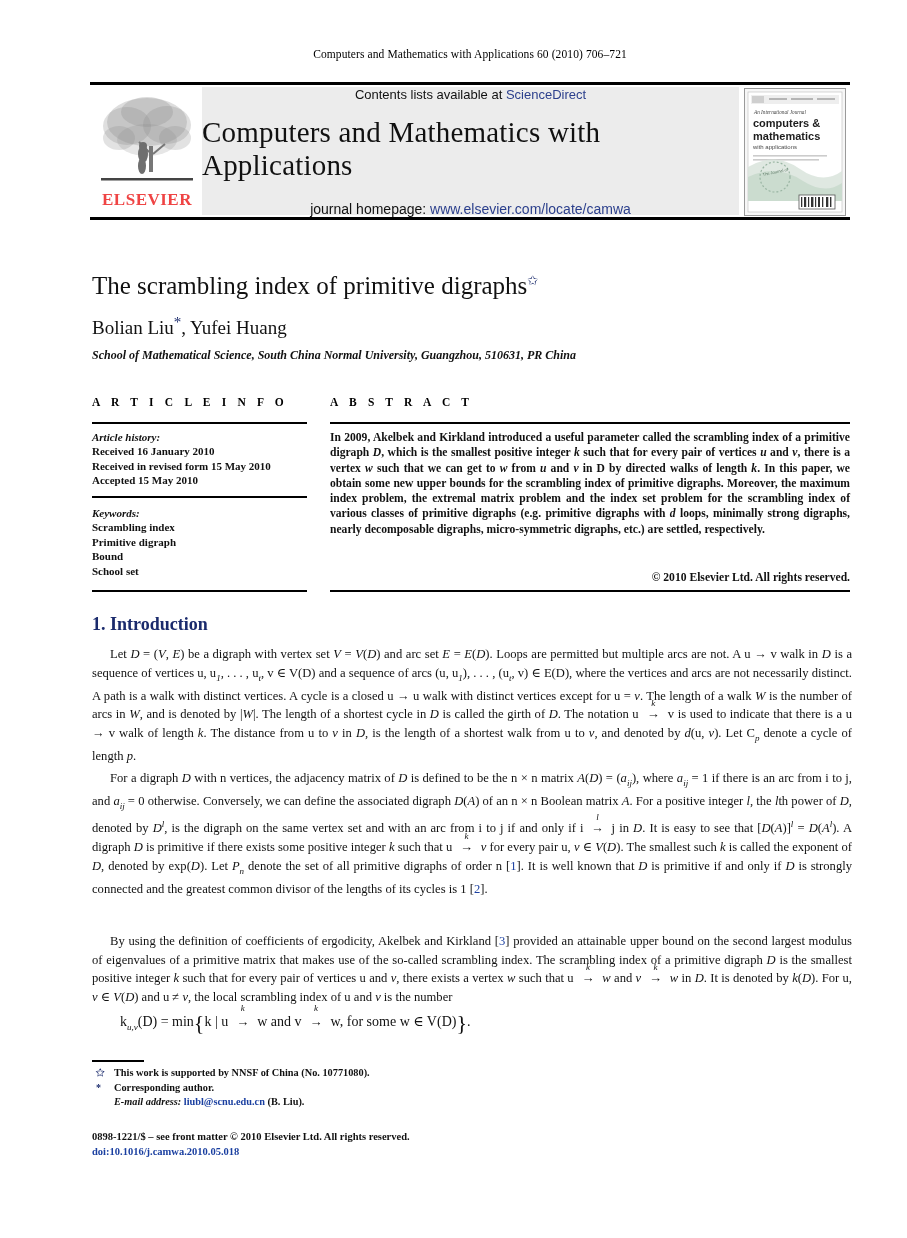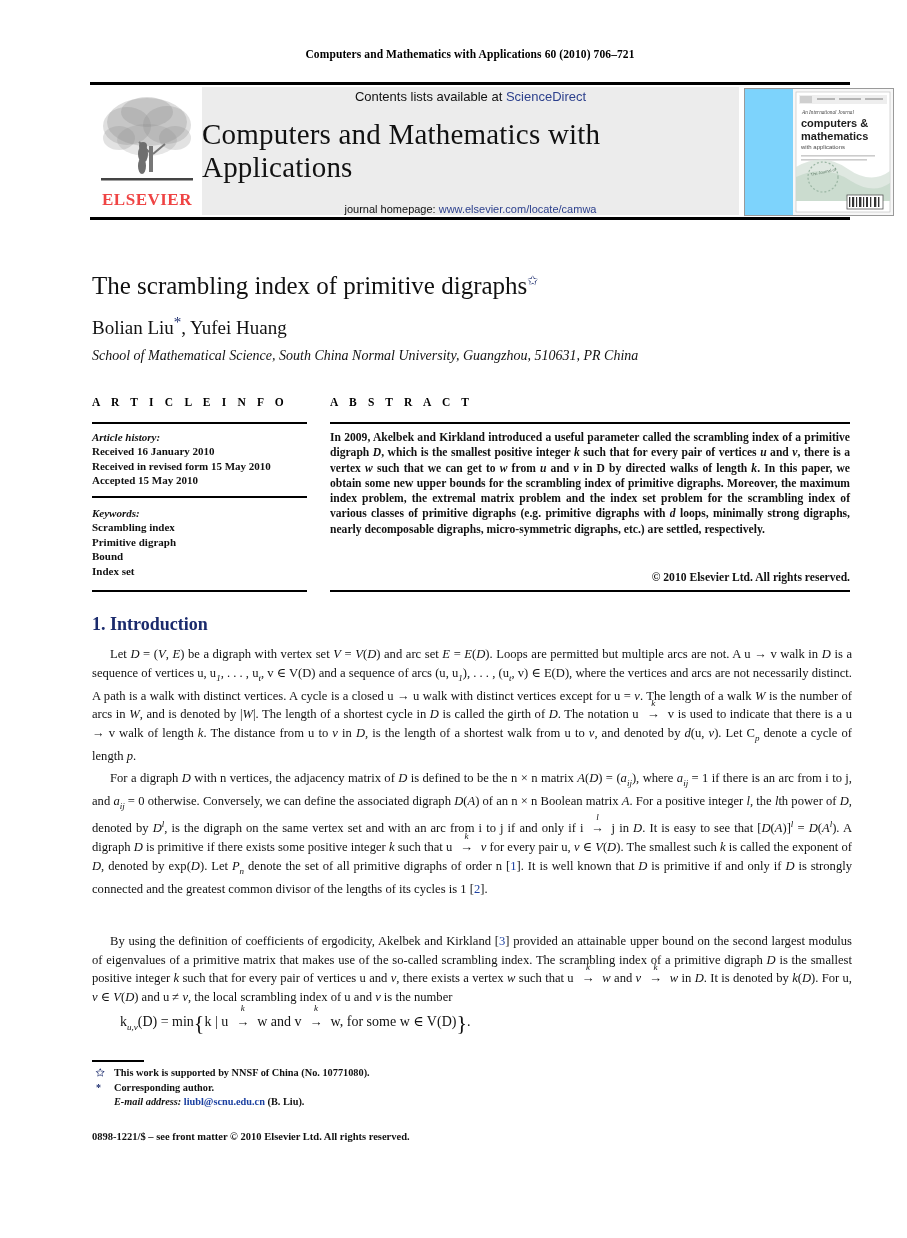--- a/index.html
+++ b/index.html
@@ -23,21 +23,21 @@
   }
 
   
   .running-head {
     position: absolute;
     left: 90px;
     top: 48px;
     width: 760px;
     text-align: center;
     font-size: 11.5px;
-    font-weight: bold;
+    font-weight: normal;
     letter-spacing: 0.1px;
   }
 
   
   .masthead {
     position: absolute;
     left: 90px;
     top: 82px;
     width: 760px;
     height: 138px;
@@ -76,21 +76,21 @@
   }
   .sd-link { color: #2b3f8c; }
   .journal-title {
     font-size: 29px;
     margin-top: 14px;
     letter-spacing: 0.2px;
     color: #111;
   }
   .homepage-line {
     font-family: "Liberation Sans", sans-serif;
-    font-size: 11px;
+    font-size: 14px;
     margin-top: 19px;
     color: #111;
   }
   .hp-link { color: #2b3f8c; }
 
   
   .elsevier-logo {
     position: absolute;
     left: 6px;
     top: 10px;
@@ -111,23 +111,22 @@
   .els-tree { position: absolute; left: 1px; top: 0; }
 
   
   .cover-thumb {
     position: absolute;
     left: 654px;
     top: 6px;
     width: 100px;
     height: 126px;
     border: 1px solid #9a9a9a;
-    background: #7dd3fc;
+    background: #737373;
     overflow: hidden;
-    padding-left: 48px;
   }
 
   
   .title {
     position: absolute;
     left: 92px;
     top: 272px;
     width: 760px;
     font-size: 25px;
     color: #111;
@@ -140,23 +139,23 @@
     width: 760px;
     font-size: 19px;
     color: #111;
   }
   .authors .ast { color: #1a2a6c; font-size: 15px; vertical-align: super; }
   .affiliation {
     position: absolute;
     left: 92px;
     top: 348px;
     width: 760px;
-    font-size: 14px;
+    font-size: 12px;
     font-style: italic;
-    font-weight: normal;
+    font-weight: bold;
     color: #111;
   }
 
   
   .sec-head {
     position: absolute;
     font-size: 11.5px;
     font-weight: bold;
     letter-spacing: 4.2px;
   }
@@ -409,21 +408,21 @@
     <div>Received 16 January 2010</div>
     <div>Received in revised form 15 May 2010</div>
     <div>Accepted 15 May 2010</div>
   </div>
 
   <div class="info-block info-keywords">
     <div class="it">Keywords:</div>
     <div>Scrambling index</div>
     <div>Primitive digraph</div>
     <div>Bound</div>
-    <div>Index set</div>
+    <div>School set</div>
   </div>
 
   <div class="abstract">
     <span>In 2009, Akelbek and Kirkland introduced a useful parameter called the scrambling index of a primitive digraph </span><span class="it">D</span><span>, which is the smallest positive integer </span><span class="it">k</span><span> such that for every pair of vertices </span><span class="it">u</span><span> and </span><span class="it">v</span><span>, there is a vertex </span><span class="it">w</span><span> such that we can get to </span><span class="it">w</span><span> from </span><span class="it">u</span><span> and </span><span class="it">v</span><span> in D by directed walks of length </span><span class="it">k</span><span>. In this paper, we obtain some new upper bounds for the scrambling index of primitive digraphs. Moreover, the maximum index problem, the extremal matrix problem and the index set problem for the scrambling index of various classes of primitive digraphs (e.g. primitive digraphs with </span><span class="it">d</span><span> loops, minimally strong digraphs, nearly decomposable digraphs, micro-symmetric digraphs, etc.) are settled, respectively.</span>
   </div>
   <div class="copyright">© 2010 Elsevier Ltd. All rights reserved.</div>
 
   <div class="intro-head">1.  Introduction</div>
 
   <div class="body-text para-1">
@@ -452,15 +451,16 @@
     </div>
     <div class="fn-row">
       <span class="it">E-mail address:</span>
       <span class="mail-link">liubl@scnu.edu.cn</span>
       <span>(B. Liu).</span>
     </div>
   </div>
 
   <div class="footer">
     <div>0898-1221/$ – see front matter © 2010 Elsevier Ltd. All rights reserved.</div>
+    <div class="doi">doi:10.1016/j.camwa.2010.05.018</div>
   </div>
 
 </div>
 
 </body></html>

